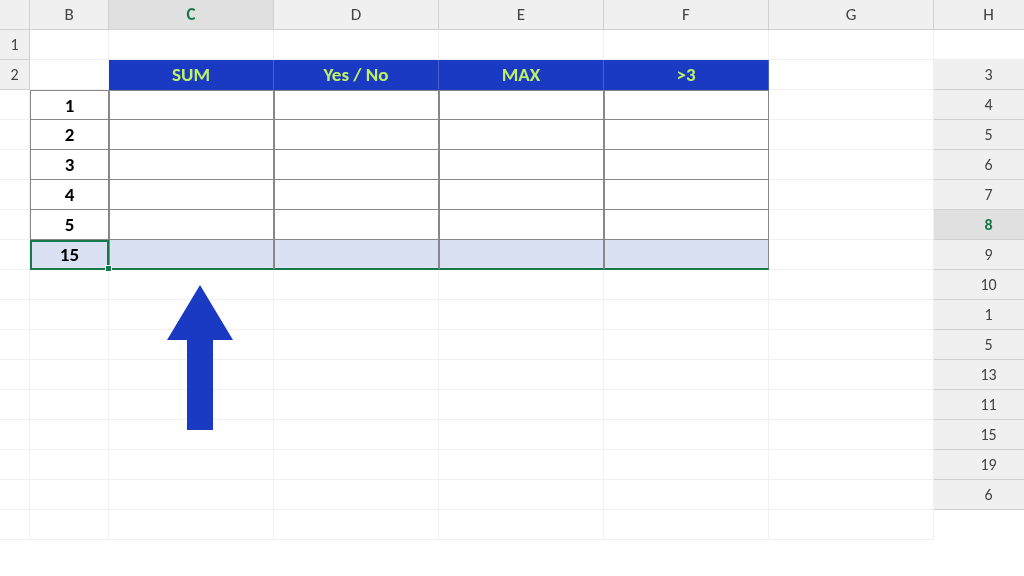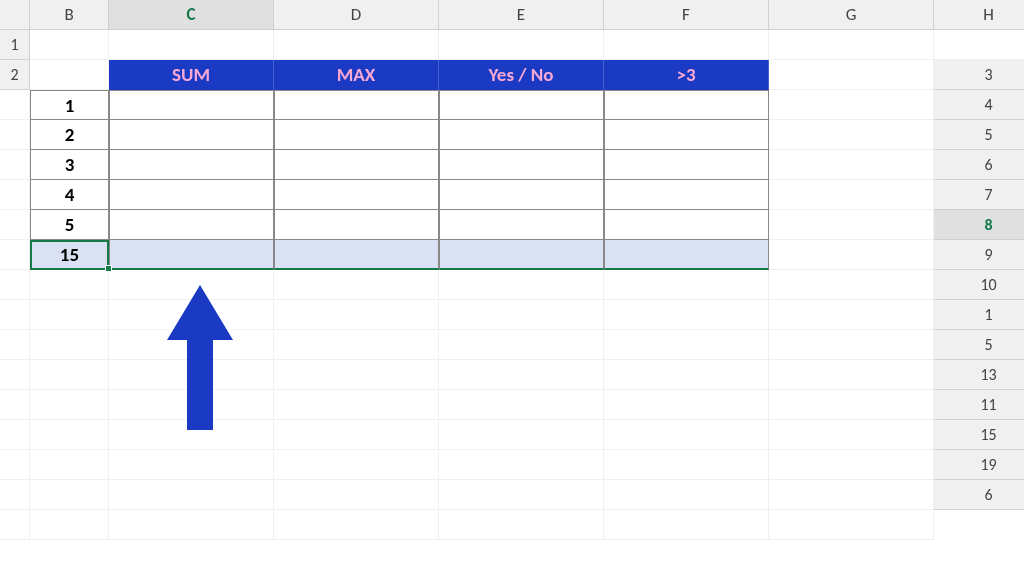--- a/index.html
+++ b/index.html
@@ -56,21 +56,21 @@
       border-right: 1px solid #f0f0f0;
       border-bottom: 1px solid #f0f0f0;
       display: flex;
       align-items: center;
       justify-content: center;
       background: #ffffff;
       position: relative;
     }
     .hdr-blue {
       background: #1b3ac3;
-      color: #f9a8d4;
+      color: #bef264;
       font-weight: 700;
       font-size: 19px;
       border-right: 1px solid #4a5fd0;
       border-bottom: 1px solid #1b3ac3;
     }
     .data-cell {
       border-left: 1px solid #888;
       border-right: 1px solid #888;
       border-bottom: 1px solid #888;
       font-weight: 700;
@@ -131,22 +131,22 @@
   <div class="cell"></div>
   <div class="cell"></div>
   <div class="cell"></div>
   <div class="cell"></div>
   <div class="cell"></div>
   <div class="cell"></div>
 
   <div class="row-header">2</div>
   <div class="cell"></div>
   <div class="cell hdr-blue">SUM</div>
+  <div class="cell hdr-blue">Yes / No</div>
   <div class="cell hdr-blue">MAX</div>
-  <div class="cell hdr-blue">Yes / No</div>
   <div class="cell hdr-blue">&gt;3</div>
   <div class="cell"></div>
 
   <div class="row-header">3</div>
   <div class="cell"></div>
   <div class="cell data-cell top">1</div>
   <div class="cell data-cell top"></div>
   <div class="cell data-cell top"></div>
   <div class="cell data-cell top"></div>
   <div class="cell data-cell top"></div>

